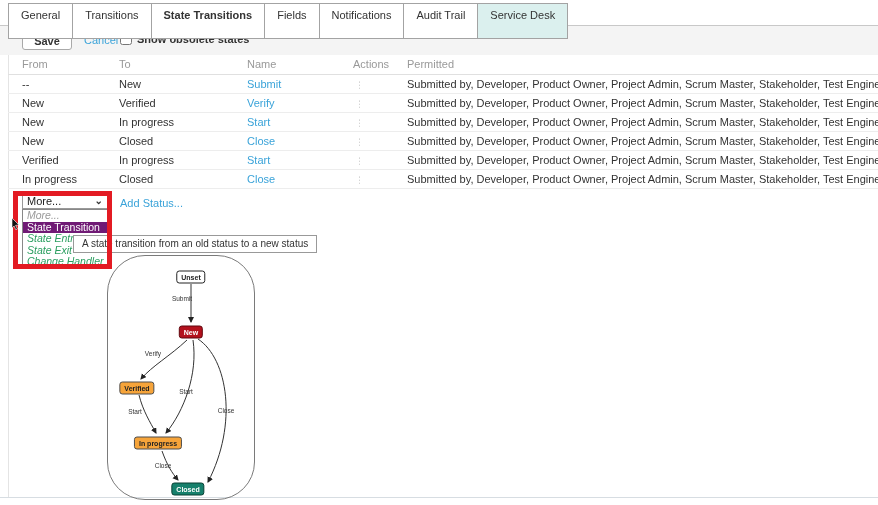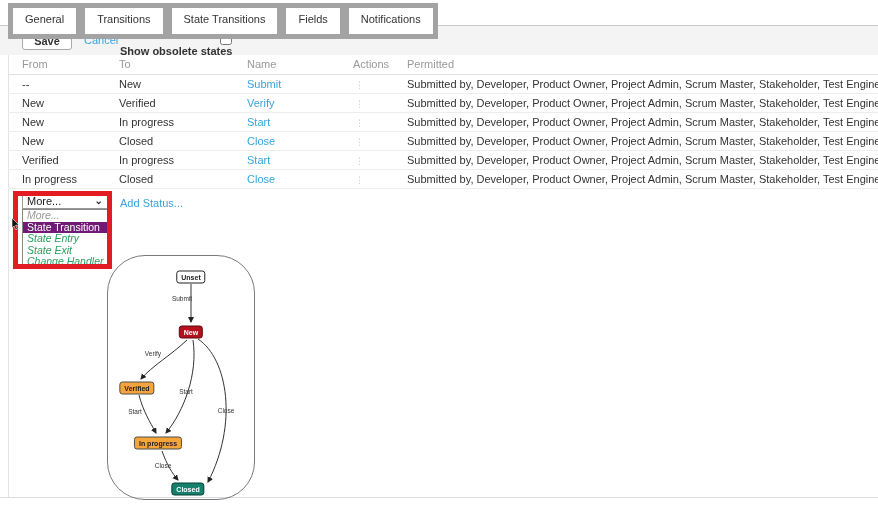--- a/index.html
+++ b/index.html
@@ -1,32 +1,32 @@
 <!DOCTYPE html>
 <html><head>
 <meta charset="utf-8">
 <style>
   html,body{margin:0;padding:0;background:#fff;}
   .screen{position:relative;width:878px;height:505px;background:#fff;overflow:hidden;
           font-family:"Liberation Sans",sans-serif;color:#333;}
   
   .tabs-underline{position:absolute;top:25px;left:0;width:878px;border-top:1px solid #c8c8c8;}
   .tabbar{position:absolute;top:3px;left:8px;display:flex;z-index:3;}
-  .tab{background:#fff;border:5px solid #a3a3a3;margin-left:-1px;padding:4px 12px 8px 12px;
+  .tab{background:#fff;border:1px solid #a3a3a3;margin-left:-1px;padding:4px 12px 16px 12px;
        font-size:11px;line-height:14px;color:#333;cursor:pointer;white-space:nowrap;}
   .tab:first-child{margin-left:0;}
-  .tab.active{font-weight:normal;padding-bottom:6px;z-index:4;position:relative;background:#fff;}
+  .tab.active{font-weight:bold;padding-bottom:6px;z-index:4;position:relative;background:#fff;}
   .tab.teal{background:#dbf0ee;}
   
   .toolbar{position:absolute;top:26px;left:0;width:878px;height:29px;background:#f4f4f4;z-index:1;}
   .save-btn{position:absolute;left:22px;top:5px;width:50px;height:19px;background:#fff;
             border:1px solid #a9a9a9;border-radius:3px;font-family:"Liberation Sans",sans-serif;
             font-size:11px;font-weight:bold;color:#333;cursor:pointer;}
   .cancel-link{position:absolute;left:84px;top:8px;font-size:11px;color:#3aa3d9;cursor:pointer;}
-  .obsolete-wrap{position:absolute;left:120px;top:7px;display:flex;align-items:flex-end;flex-direction:column;}
+  .obsolete-wrap{position:absolute;left:120px;top:7px;display:flex;align-items:flex-end;gap:5px;}
   .obsolete-wrap input{width:12px;height:12px;margin:0;}
   .obsolete-wrap span{font-size:11px;font-weight:bold;color:#333;}
   .panel-left-border{position:absolute;left:8px;top:26px;height:471px;border-left:1px solid #e4e4e4;}
   
   .trans-table{position:absolute;top:55px;left:8px;width:870px;border-collapse:collapse;table-layout:fixed;}
   .trans-table th{font-size:11px;font-weight:normal;color:#999;text-align:left;
                   padding:3px 0 4px 0;border-bottom:1px solid #e0e0e0;}
   .trans-table td{font-size:11px;color:#333;height:18px;padding:0;border-bottom:1px solid #ededed;}
   .trans-table th:first-child,.trans-table td:first-child{padding-left:14px;}
   .name-link{color:#3aa3d9;cursor:pointer;}
@@ -69,20 +69,22 @@
 
 <div class="screen">
 
   <div class="tabs-underline"></div>
   <div class="tabbar">
     <div class="tab"><span>General</span></div>
     <div class="tab"><span>Transitions</span></div>
     <div class="tab active"><span>State Transitions</span></div>
     <div class="tab"><span>Fields</span></div>
     <div class="tab"><span>Notifications</span></div>
+    <div class="tab"><span>Audit Trail</span></div>
+    <div class="tab teal"><span>Service Desk</span></div>
   </div>
 
   <div class="toolbar">
     <button class="save-btn">Save</button>
     <span class="cancel-link">Cancel</span>
     <label class="obsolete-wrap">
       <input type="checkbox" style="">
       <span>Show obsolete states</span>
     </label>
   </div>
@@ -158,20 +160,21 @@
   <span class="add-status">Add Status...</span>
 
   <div class="dropdown-list">
     <div class="dd-item dd-muted">More...</div>
     <div class="dd-item dd-selected">State Transition</div>
     <div class="dd-item dd-green">State Entry</div>
     <div class="dd-item dd-green">State Exit</div>
     <div class="dd-item dd-green">Change Handler</div>
   </div>
 
+  <div class="tooltip">A state transition from an old status to a new status</div>
   <div class="red-box"></div>
   <svg class="cursor-icon" width="9" height="12" viewBox="0 0 9 12">
     <path d="M1,0 L8,7 L4.6,7.3 L6.4,11 L4.8,11.8 L3.1,8 L1,10 Z" fill="#111" stroke="#fff" stroke-width="0.6"></path>
   </svg>
 
   <div class="diagram">
     <svg width="146" height="243" viewBox="0 0 146 243">
       <defs>
         <marker id="arr" markerWidth="7" markerHeight="7" refX="5" refY="3" orient="auto">
           <path d="M0,0 L6,3 L0,6 z" fill="#222"></path>

